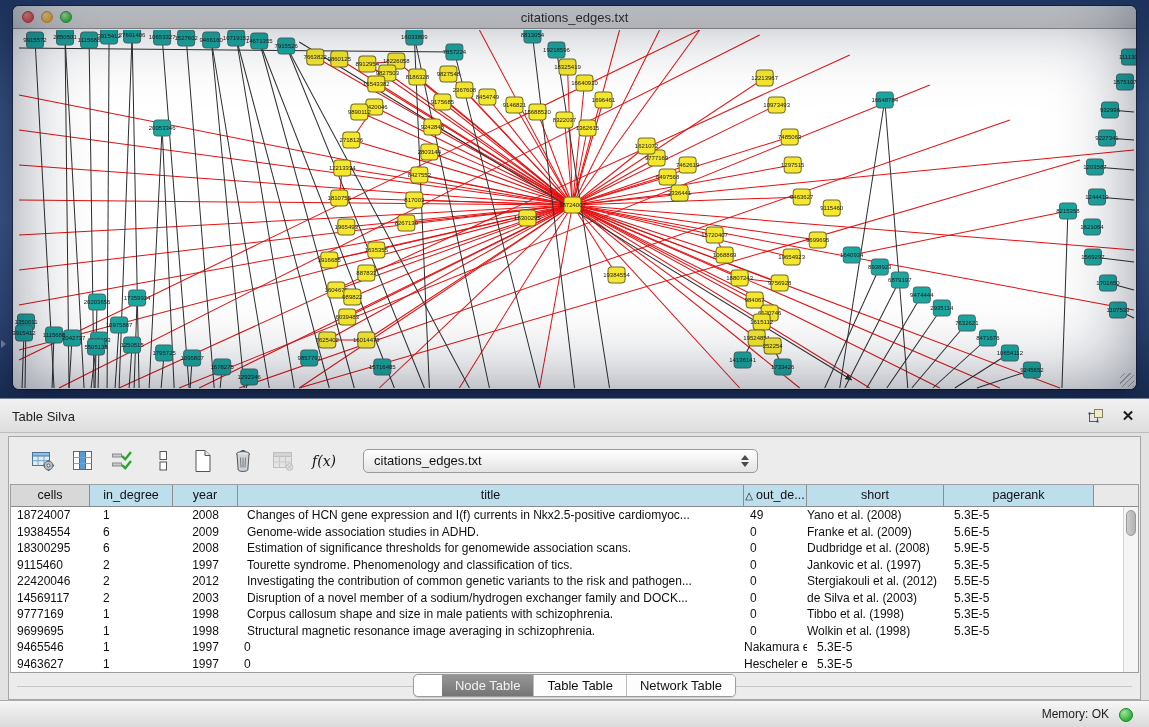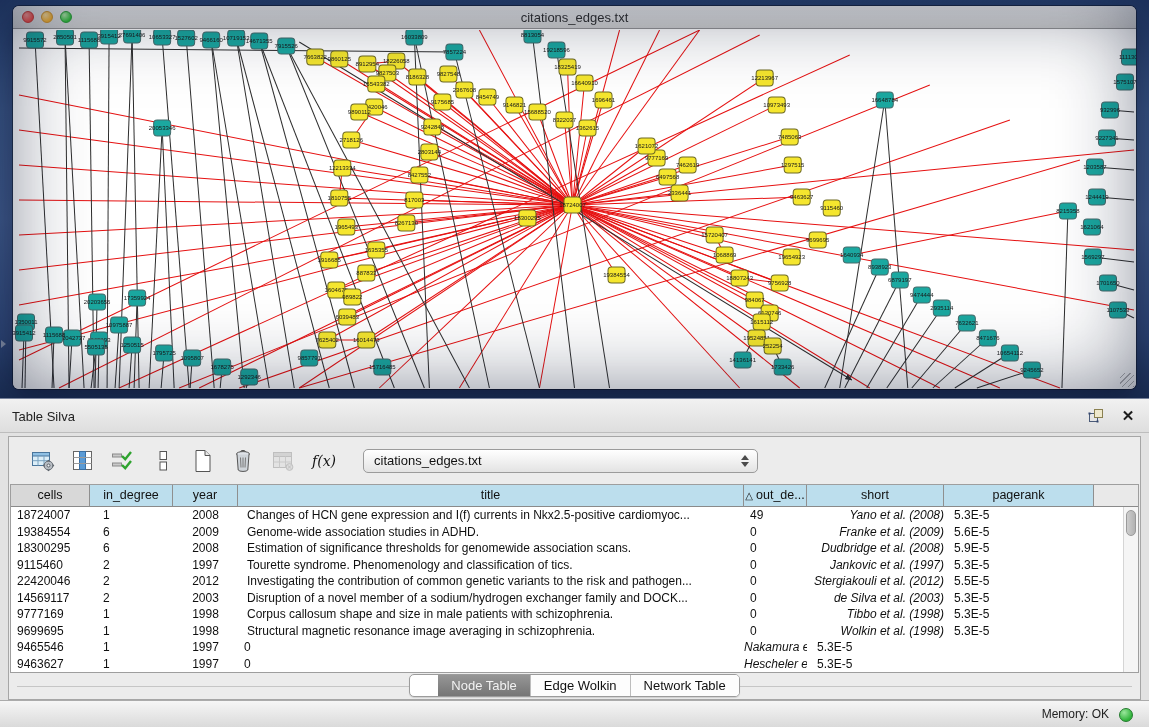--- a/index.html
+++ b/index.html
@@ -70,21 +70,21 @@
   .th:first-child { background:#d8d8d8; }
   .th:last-child { background:#e9e9e9; border-right:none; }
   .sortgl { font-size:10px; margin-right:3px; }
   .trow { height:16.5px; }
   .td { font-size:12px; color:#101010; line-height:16.5px; white-space:nowrap; overflow:hidden; }
   .td.c0 { padding-left:6px; }
   .td.c1 { padding-left:13px; }
   .td.c2 { text-align:center; }
   .td.c3 { padding-left:9px; }
   .td.c4 { padding-left:6px; }
-  .td.c5 { text-align:right;font-style:italic; }
+  .td.c5 { text-align:left; }
   .td.c6 { padding-left:10px; }
   .vscroll { position:absolute; right:0; top:22px; bottom:0; width:15px;
     background:#f5f5f5; border-left:1px solid #d5d5d5; }
   .vthumb { position:absolute; right:2px; top:3px; width:10px; height:26px; border-radius:5px;
     background:linear-gradient(90deg,#cdcdcd,#b2b2b2); border:1px solid #9a9a9a; }
 
   
   .tabbar { position:absolute; left:0; right:0; bottom:0; height:26px; }
   .tabbar .groove { position:absolute; left:8px; right:8px; top:13px; height:1px; background:#c6c6c6; }
   .seg-wrap { position:absolute; left:0; right:0; top:1px; display:flex; justify-content:center; }
@@ -962,21 +962,21 @@
     <div class="vscroll">
       <div class="vthumb"></div>
     </div>
   </div>
 
   <div class="tabbar">
     <div class="groove"></div>
     <div class="seg-wrap">
         <div class="segmented" id="tabs">
           <div class="seg selected">Node Table</div>
-          <div class="seg">Edge Wolkin</div>
+          <div class="seg">Table Table</div>
           <div class="seg">Network Table</div>
         </div>
       </div>
   </div>
 </div>
 
 <div class="status-bar">
   <span class="mem-label">Memory: OK</span>
   <span class="mem-dot"></span>
 </div>

